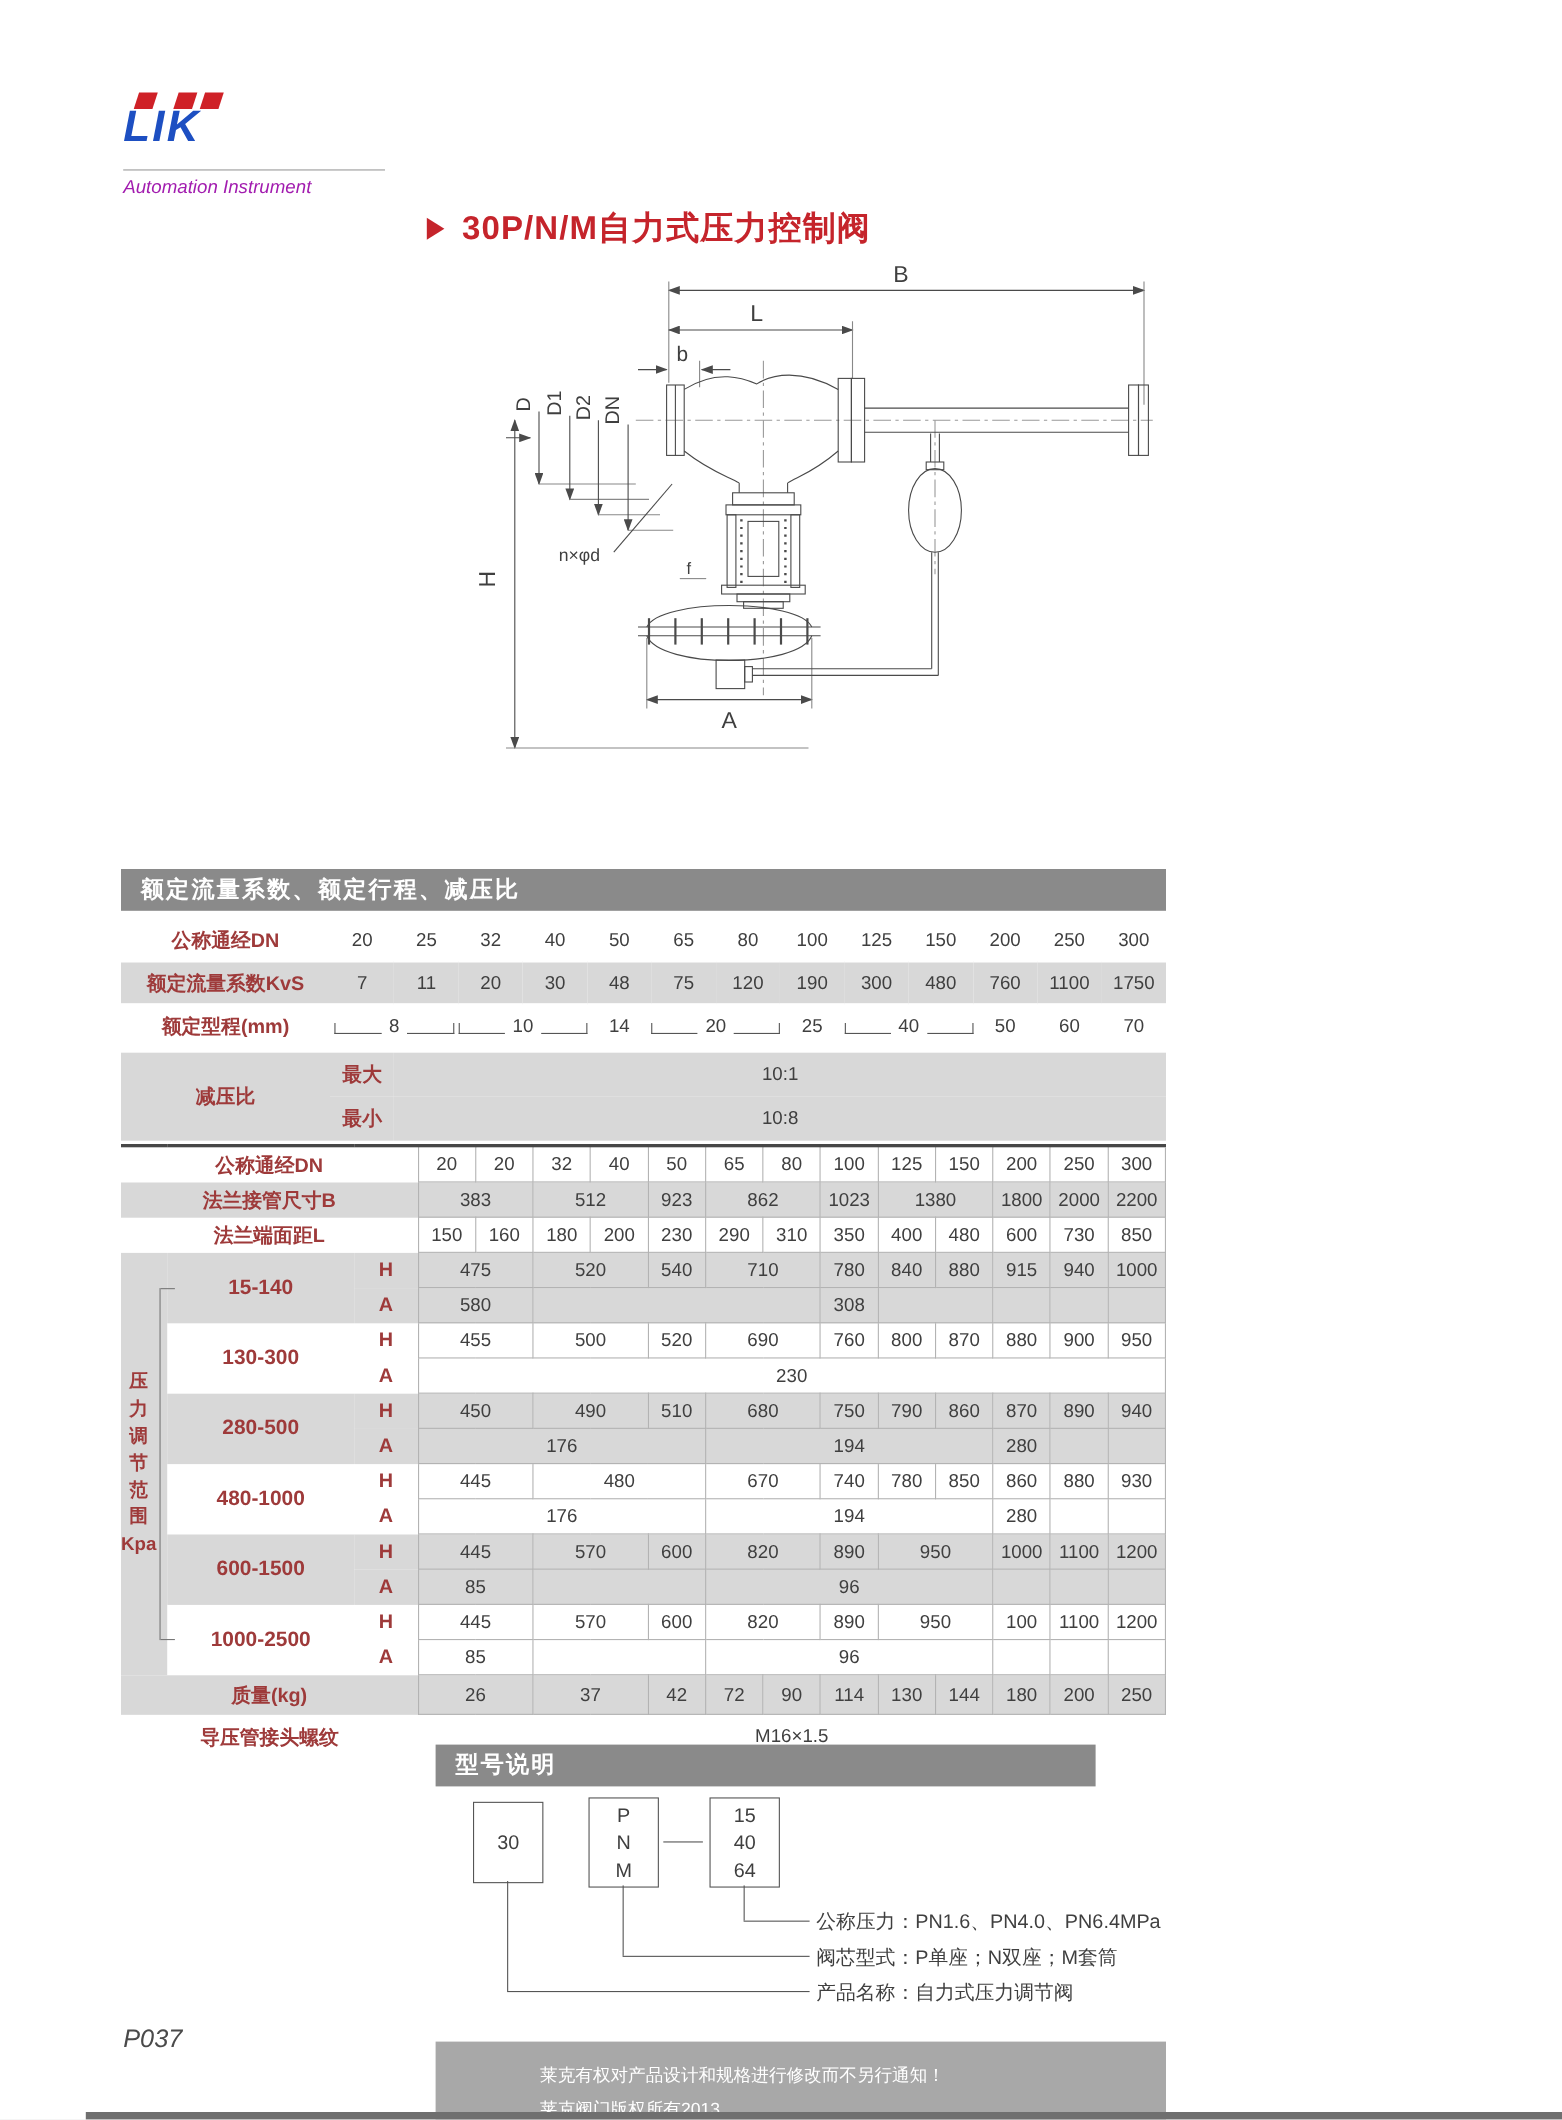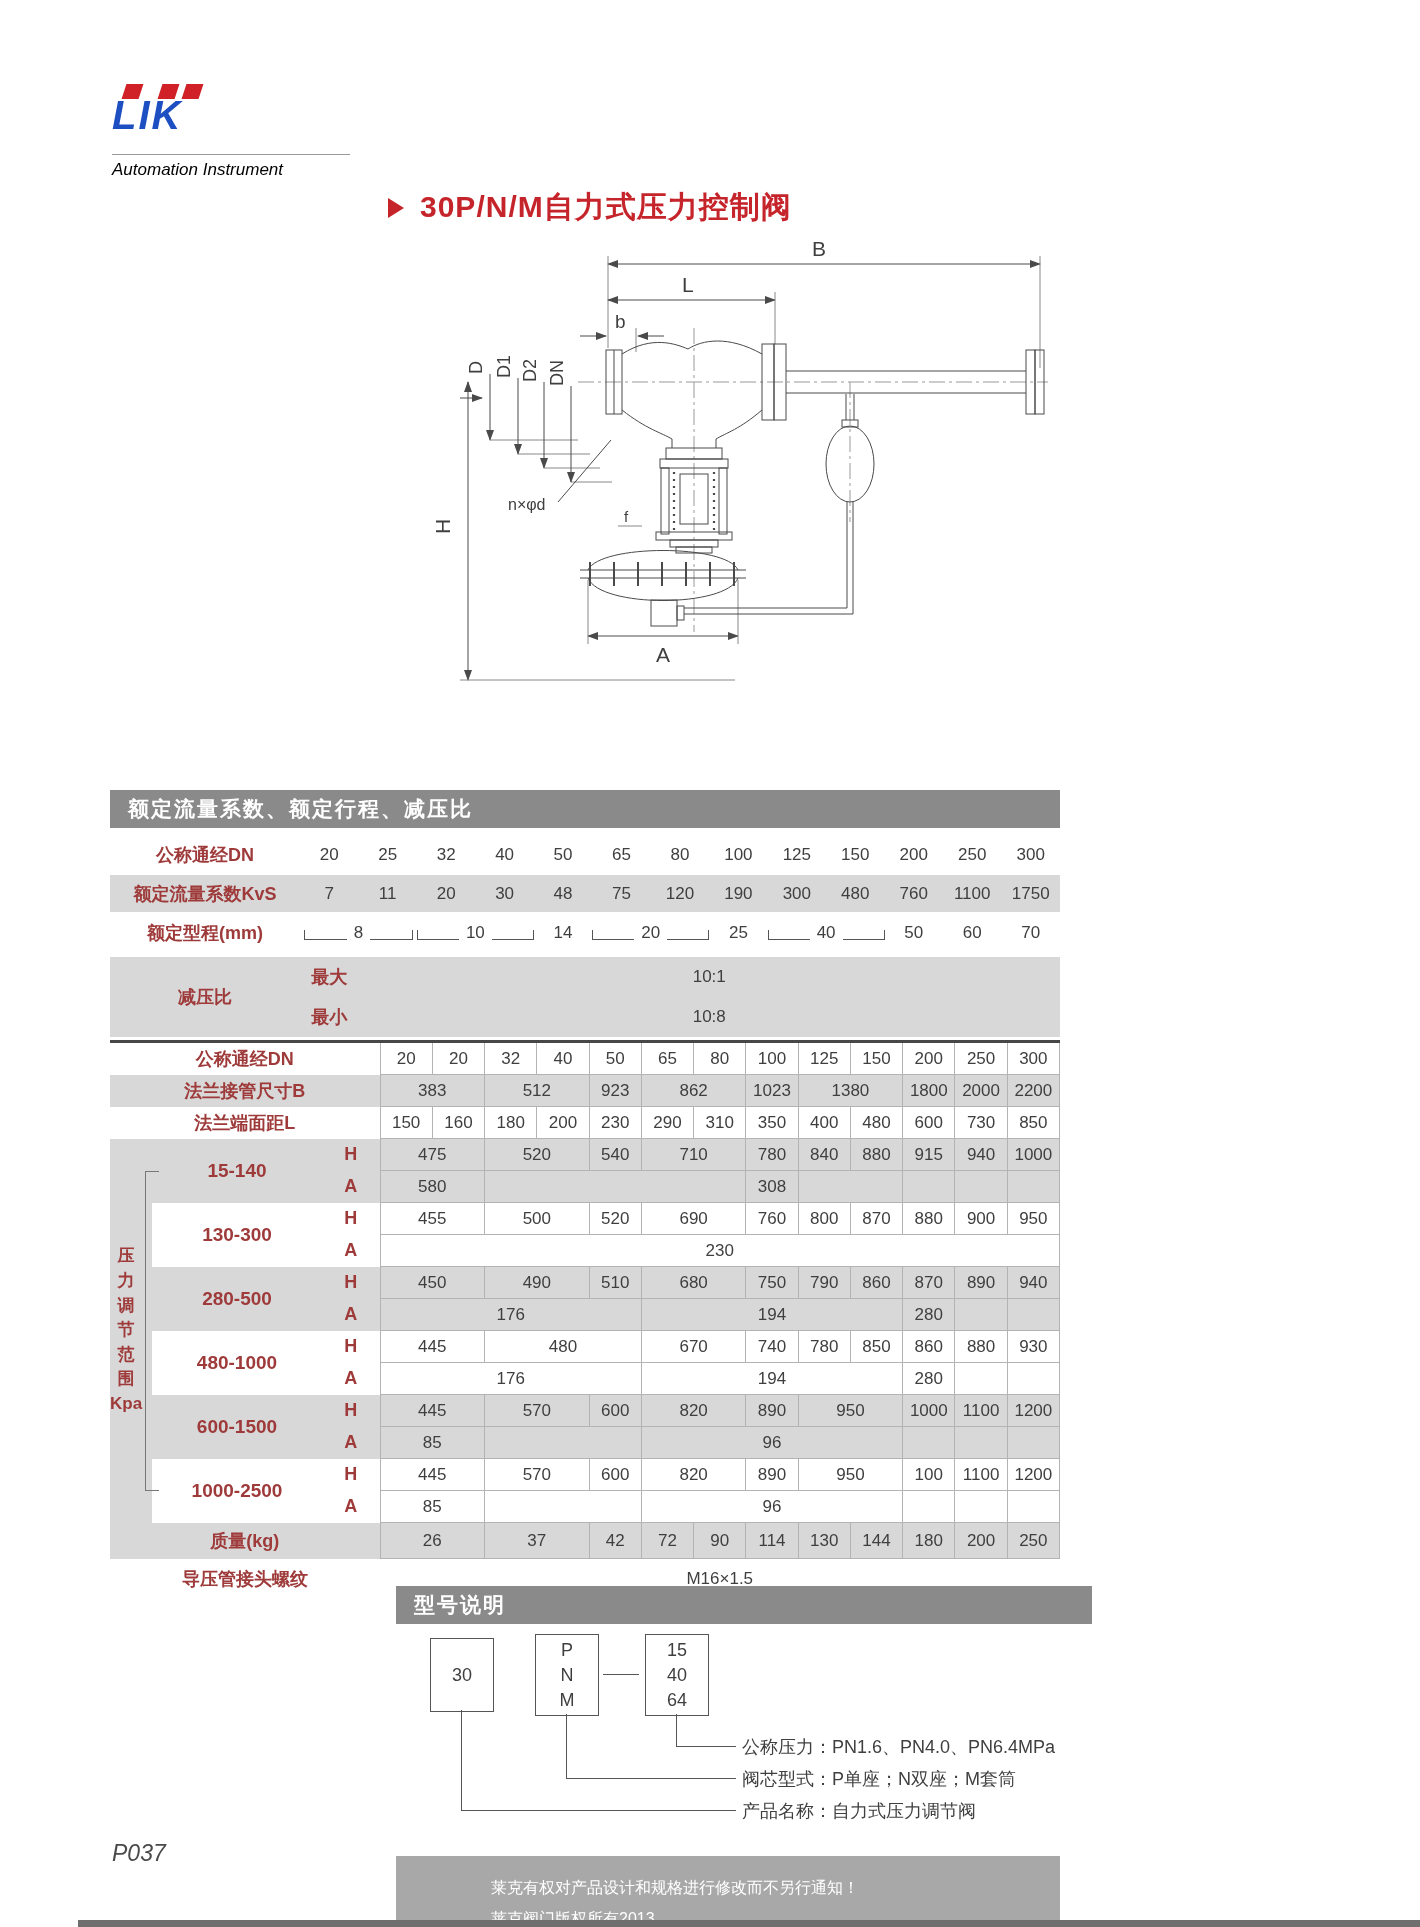--- a/index.html
+++ b/index.html
@@ -7,33 +7,33 @@
         font-family:"Liberation Sans",sans-serif;color:#3f3f3f;}
   
   .topbar{position:absolute;left:384px;top:8px;width:766px;height:58px;background:#7c7c7c;}
   .topbar span{display:block;line-height:58px;padding-left:26px;color:#fff;font-size:25px;font-weight:bold;letter-spacing:3px;}
   
   .logo{position:absolute;left:112px;top:84px;width:240px;}
   .lik{position:relative;font-style:italic;font-weight:900;font-size:40px;line-height:62px;color:#1d4fc2;letter-spacing:2px;}
   .lik .cap{position:absolute;width:17px;height:15px;background:#cf2127;transform:skewX(-18deg);top:0;}
   .cap1{left:12px;} .cap2{left:48px;} .cap3{left:72px;}
   .logo-line{width:238px;border-top:1px solid #9a9a9a;margin:8px 0 5px;}
-  .tagline{font-style:italic;font-size:17px;color:#000000;}
+  .tagline{font-style:italic;font-size:17px;color:#a21caf;}
   
   .title{position:absolute;left:388px;top:142px;display:flex;align-items:center;margin-top:45px;}
   .tri{width:0;height:0;border-left:16px solid #c5242b;border-top:10px solid transparent;border-bottom:10px solid transparent;margin-right:16px;}
   .title span{font-size:30px;font-weight:bold;color:#c5242b;letter-spacing:1px;}
   
   .diagram{position:absolute;left:430px;top:232px;}
   .diagram text{fill:#3f3f3f;font-family:"Liberation Sans",sans-serif;}
   
   .secbar{position:absolute;background:#8a8a8a;height:38px;}
   .secbar span{display:block;line-height:38px;padding-left:18px;color:#fff;font-size:21px;font-weight:bold;letter-spacing:2px;}
   .secbar1{left:110px;top:790px;width:950px;}
-  .secbar2{left:396px;top:1586px;width:696px;}
+  .secbar2{left:396px;top:1586px;width:600px;}
   
   #t1{position:absolute;left:110px;top:836px;width:950px;border-collapse:collapse;table-layout:fixed;font-size:17px;}
   #t1 td{text-align:center;height:37px;padding:0;}
   #t1 td.lab{color:#9e3a3a;font-weight:bold;font-size:18px;}
   #t1 tr.g td{background:#d8d8d8;border-top:2px solid #fff;border-bottom:2px solid #fff;}
   #t1 tr.gap td{height:6px;background:#fff;}
   #t1 tr.ratio td{background:#d8d8d8;height:40px;}
   #t1 td.sub{font-size:18px;}
   .brk{display:flex;align-items:flex-end;justify-content:center;}
   .brk .w{flex:1;height:9px;border-bottom:1.5px solid #555;max-width:42px;}

